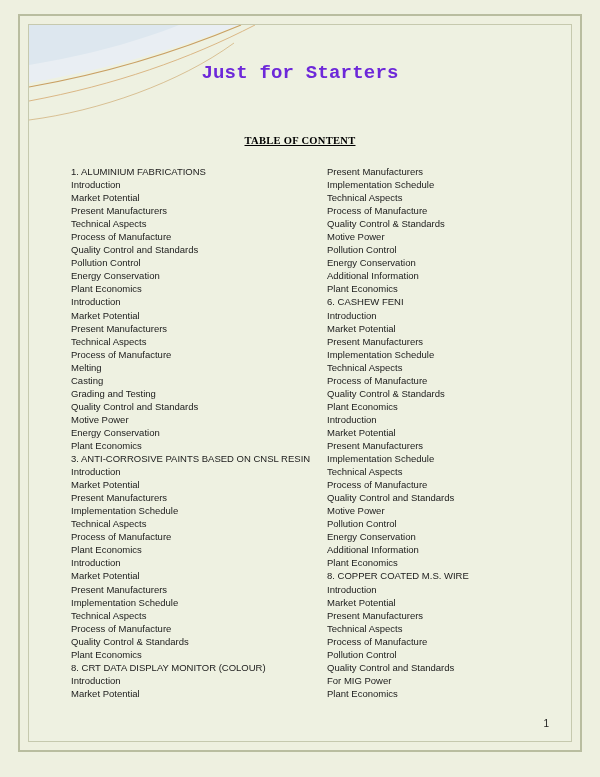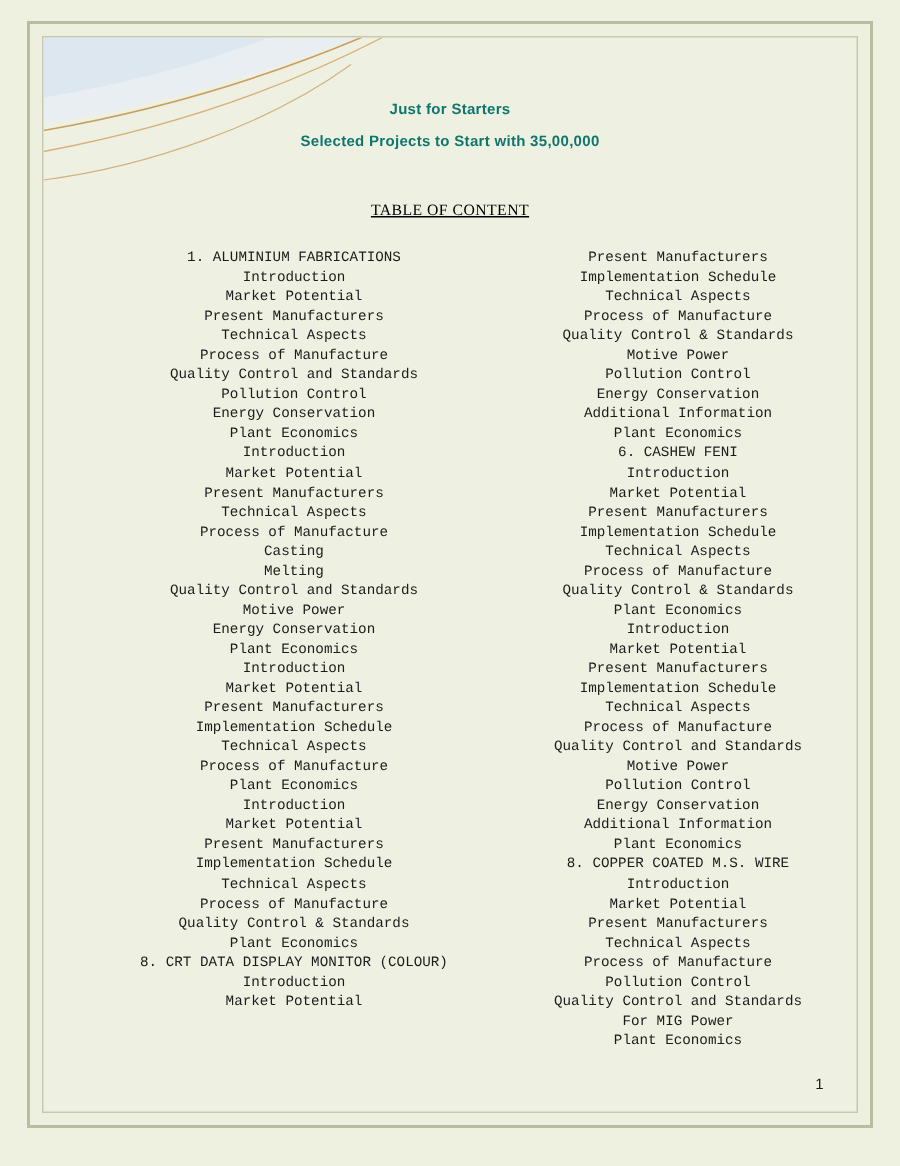--- a/index.html
+++ b/index.html
@@ -44,55 +44,54 @@
     pointer-events: none;
   }
   .title-block {
     position: absolute;
     left: 0;
     right: 0;
     top: 38px;
     text-align: center;
   }
   .title-line {
-    font-family: Liberation Sans, sans-serif;
+    font-family: Liberation Mono, monospace;
     font-weight: bold;
-    font-size: 10px;
-    color: #0f766e;
+    font-size: 19px;
+    color: #6d28d9;
     line-height: 21px;
     letter-spacing: 0.2px;
   }
   .toc-head {
     position: absolute;
     left: 0;
     right: 0;
     top: 110px;
     text-align: center;
     font-family: "Liberation Serif", serif;
-    font-weight: normal;
+    font-weight: bold;
     font-size: 10.5px;
     color: #000;
     text-decoration: underline;
     letter-spacing: 0.3px;
   }
   .columns {
     position: absolute;
     left: 0;
     right: 0;
     top: 140px;
     bottom: 30px;
   }
   .col {
     position: absolute;
     top: 0;
     font-size: 9.5px;
     color: #1b1b1b;
     line-height: 13.05px;
-    font-family: Liberation Mono, monospace;
-    text-align: center;
+    font-family: Liberation Sans, sans-serif;
   }
   .col-left { left: 42px; width: 250px; }
   .col-right { left: 298px; width: 250px; }
   .entry {
     white-space: nowrap;
     overflow: hidden;
   }
   .page-num {
     position: absolute;
     right: 22px;
@@ -113,21 +112,20 @@
         <path d="M0,0 L210,0 C150,22 90,42 0,58 Z" fill="#e9eef3"></path>
         <path d="M0,0 L150,0 C110,16 60,30 0,40 Z" fill="#dde7ef"></path>
         <path d="M0,62 C80,48 150,26 212,0" stroke="#c9a063" stroke-width="1.1" fill="none"></path>
         <path d="M0,76 C86,60 160,34 226,0" stroke="#d8b07a" stroke-width="0.9" fill="none"></path>
         <path d="M0,95 C70,86 150,58 205,18" stroke="#c08a3e" stroke-width="0.8" fill="none" opacity="0.6"></path>
       </svg>
     </div>
 
     <div class="title-block">
       <div class="title-line">Just for Starters</div>
-      <div class="title-line">Selected Projects to Start with 35,00,000</div>
     </div>
 
     <div class="toc-head">TABLE OF CONTENT</div>
 
     <div class="columns">
       <div class="col col-left">
         <div class="entry">1. ALUMINIUM FABRICATIONS</div>
         <div class="entry">Introduction</div>
         <div class="entry">Market Potential</div>
         <div class="entry">Present Manufacturers</div>
@@ -135,26 +133,28 @@
         <div class="entry">Process of Manufacture</div>
         <div class="entry">Quality Control and Standards</div>
         <div class="entry">Pollution Control</div>
         <div class="entry">Energy Conservation</div>
         <div class="entry">Plant Economics</div>
         <div class="entry">Introduction</div>
         <div class="entry">Market Potential</div>
         <div class="entry">Present Manufacturers</div>
         <div class="entry">Technical Aspects</div>
         <div class="entry">Process of Manufacture</div>
+        <div class="entry">Melting</div>
         <div class="entry">Casting</div>
-        <div class="entry">Melting</div>
+        <div class="entry">Grading and Testing</div>
         <div class="entry">Quality Control and Standards</div>
         <div class="entry">Motive Power</div>
         <div class="entry">Energy Conservation</div>
         <div class="entry">Plant Economics</div>
+        <div class="entry">3. ANTI-CORROSIVE PAINTS BASED ON CNSL RESIN</div>
         <div class="entry">Introduction</div>
         <div class="entry">Market Potential</div>
         <div class="entry">Present Manufacturers</div>
         <div class="entry">Implementation Schedule</div>
         <div class="entry">Technical Aspects</div>
         <div class="entry">Process of Manufacture</div>
         <div class="entry">Plant Economics</div>
         <div class="entry">Introduction</div>
         <div class="entry">Market Potential</div>
         <div class="entry">Present Manufacturers</div>

